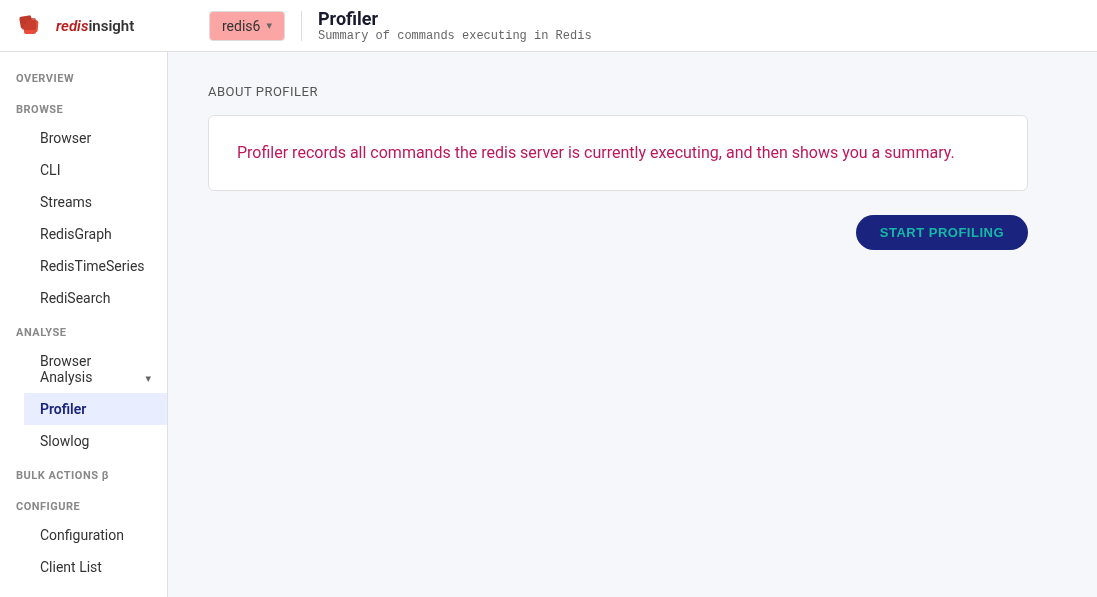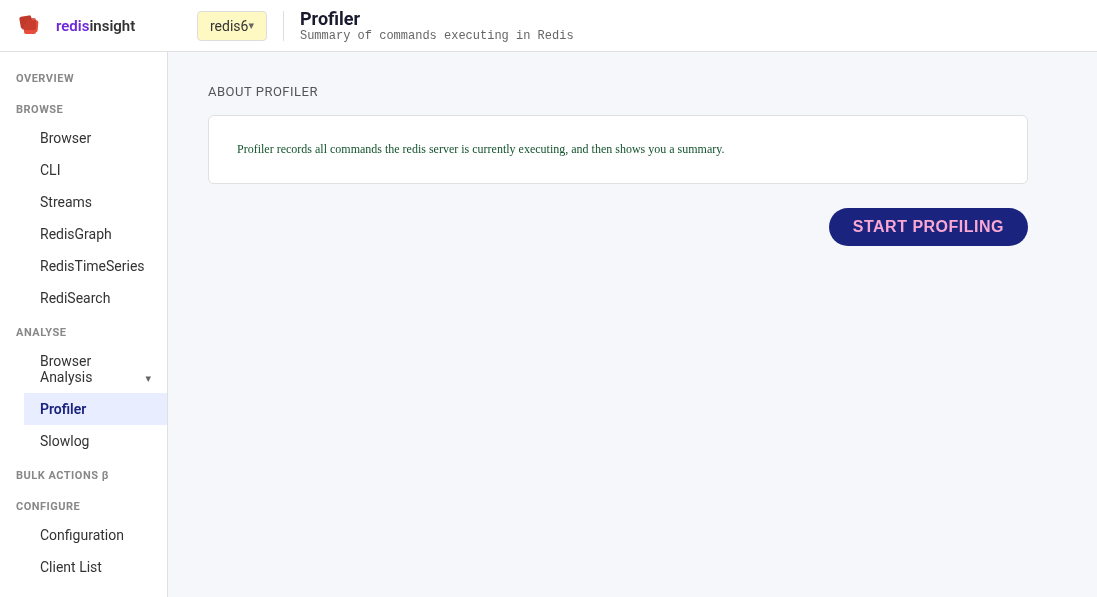--- a/index.html
+++ b/index.html
@@ -25,32 +25,33 @@
       width: 32px;
       height: 32px;
       margin-right: 8px;
       flex-shrink: 0;
     }
     .logo-text {
       font-size: 15px;
       font-weight: 600;
       color: #333;
     }
-    .logo-text span { color: #6d28d9; }
+    .logo-text span { color: #b91c1c; font-style: italic; }
     .db-selector {
       display: flex;
       align-items: center;
       padding: 6px 12px;
       border: 1px solid #ddd;
       border-radius: 4px;
-      margin-left: 4px;
+      margin-left: 16px;
       cursor: pointer;
       font-size: 14px;
       color: #333;
-      background: #fef9c3;
+      background: #fca5a5;
+      gap: 6px;
     }
     .db-selector .chevron {
       font-size: 11px;
       color: #666;
     }
     .header-divider {
       width: 1px;
       height: 30px;
       background: #ddd;
       margin: 0 16px;
@@ -131,37 +132,36 @@
     }
     .info-box {
       background: #fff;
       border: 1px solid #e0e0e0;
       border-radius: 6px;
       padding: 24px 28px;
       max-width: 820px;
       margin-bottom: 24px;
     }
     .info-box p {
-      font-size: 12px;
-      color: #14532d;
+      font-size: 16px;
+      color: #be185d;
       line-height: 1.6;
-      font-family: Liberation Serif, serif;
     }
     .actions-row {
       display: flex;
       justify-content: flex-end;
       max-width: 820px;
     }
     .start-profiling-btn {
       background: #1a237e;
-      color: #f9a8d4;
+      color: #14b8a6;
       border: none;
       border-radius: 20px;
       padding: 10px 24px;
-      font-size: 16px;
+      font-size: 13px;
       font-weight: 700;
       letter-spacing: 0.5px;
       cursor: pointer;
     }
   </style>
 </head>
 <body>
 
 <div class="top-header">
   <div class="logo-area">

